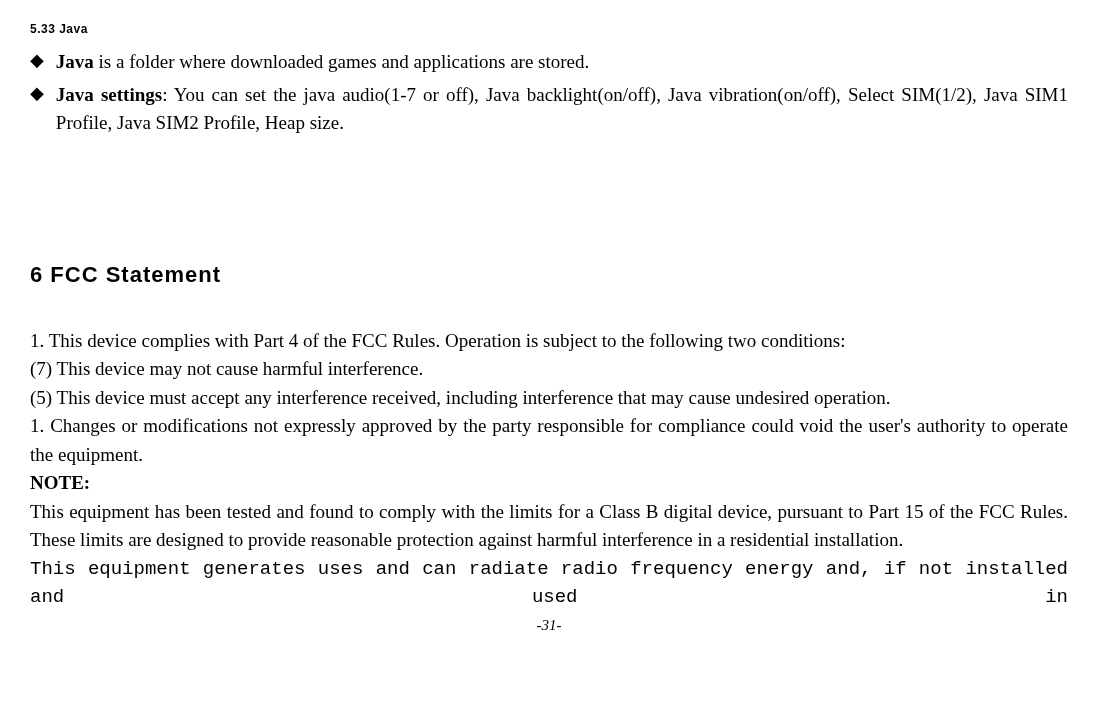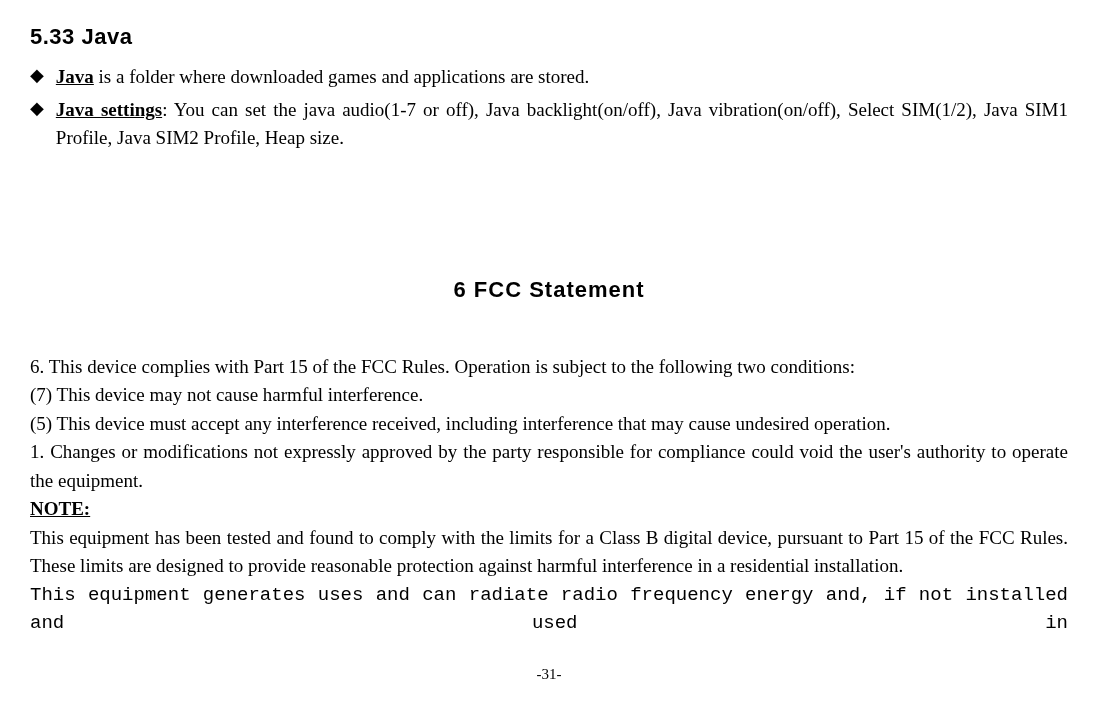--- a/index.html
+++ b/index.html
@@ -8,21 +8,21 @@
       line-height: 1.5;
       color: #000;
       margin: 0;
       padding: 20px 30px;
       width: 1098px;
       box-sizing: border-box;
       background: #fff;
     }
     .section-heading {
       font-family: Arial, sans-serif;
-      font-size: 22px;
+      font-size: 12px;
       font-weight: bold;
       margin: 0 0 10px 0;
       letter-spacing: 0.5px;
     }
     .bullet-list {
       margin: 0 0 15px 0;
       padding: 0;
       list-style: none;
     }
     .bullet-item {
@@ -35,42 +35,42 @@
       margin-right: 12px;
       line-height: 1.4;
       flex-shrink: 0;
     }
     .bullet-text {
       text-align: justify;
       flex: 1;
     }
     .bold {
       font-weight: bold;
-      text-decoration: underline;
     }
     .chapter-heading {
       font-family: "SimHei", "Arial Black", Arial, sans-serif;
       font-size: 22px;
       font-weight: bold;
-      text-align: center;
-      margin: 120px 0 47px 0;
+      text-align: left;
+      margin: 120px 0 36px 0;
       letter-spacing: 1px;
     }
     .body-text {
       text-align: justify;
       margin: 0;
     }
     .body-text.last {
       text-align-last: justify;
       font-family: Liberation Mono, monospace;
     }
     .page-number {
       text-align: center;
       font-size: 15px;
-      margin-top: 25px;
+      margin-top: 2px;
+      font-style: italic;
     }
   </style>
 </head>
 <body>
 
 <div class="section-heading">5.33  Java</div>
 
 <ul class="bullet-list">
   <li class="bullet-item">
     <span class="bullet-diamond">◆</span>
@@ -81,21 +81,21 @@
   <li class="bullet-item">
     <span class="bullet-diamond">◆</span>
     <span class="bullet-text">
       <span class="bold">Java settings</span><span>: You can set the java audio(1-7 or off), Java backlight(on/off), Java vibration(on/off), Select SIM(1/2), Java SIM1 Profile, Java SIM2 Profile, Heap size.</span>
     </span>
   </li>
 </ul>
 
 <div class="chapter-heading">6  FCC Statement</div>
 
-<p class="body-text">6. This device complies with Part 15 of the FCC Rules. Operation is subject to the following two conditions:</p>
+<p class="body-text">1. This device complies with Part 4 of the FCC Rules. Operation is subject to the following two conditions:</p>
 <p class="body-text">(7) This device may not cause harmful interference.</p>
 <p class="body-text">(5) This device must accept any interference received, including interference that may cause undesired operation.</p>
 <p class="body-text">1. Changes or modifications not expressly approved by the party responsible for compliance could void the user's authority to operate the equipment.</p>
 <p class="body-text bold">NOTE:</p>
 <p class="body-text">This equipment has been tested and found to comply with the limits for a Class B digital device, pursuant to Part 15 of the FCC Rules. These limits are designed to provide reasonable protection against harmful interference in a residential installation.</p>
 <p class="body-text last">This equipment generates uses and can radiate radio frequency energy and, if not installed and used in</p>
 
 <div class="page-number">-31-</div>
 
 </body></html>

